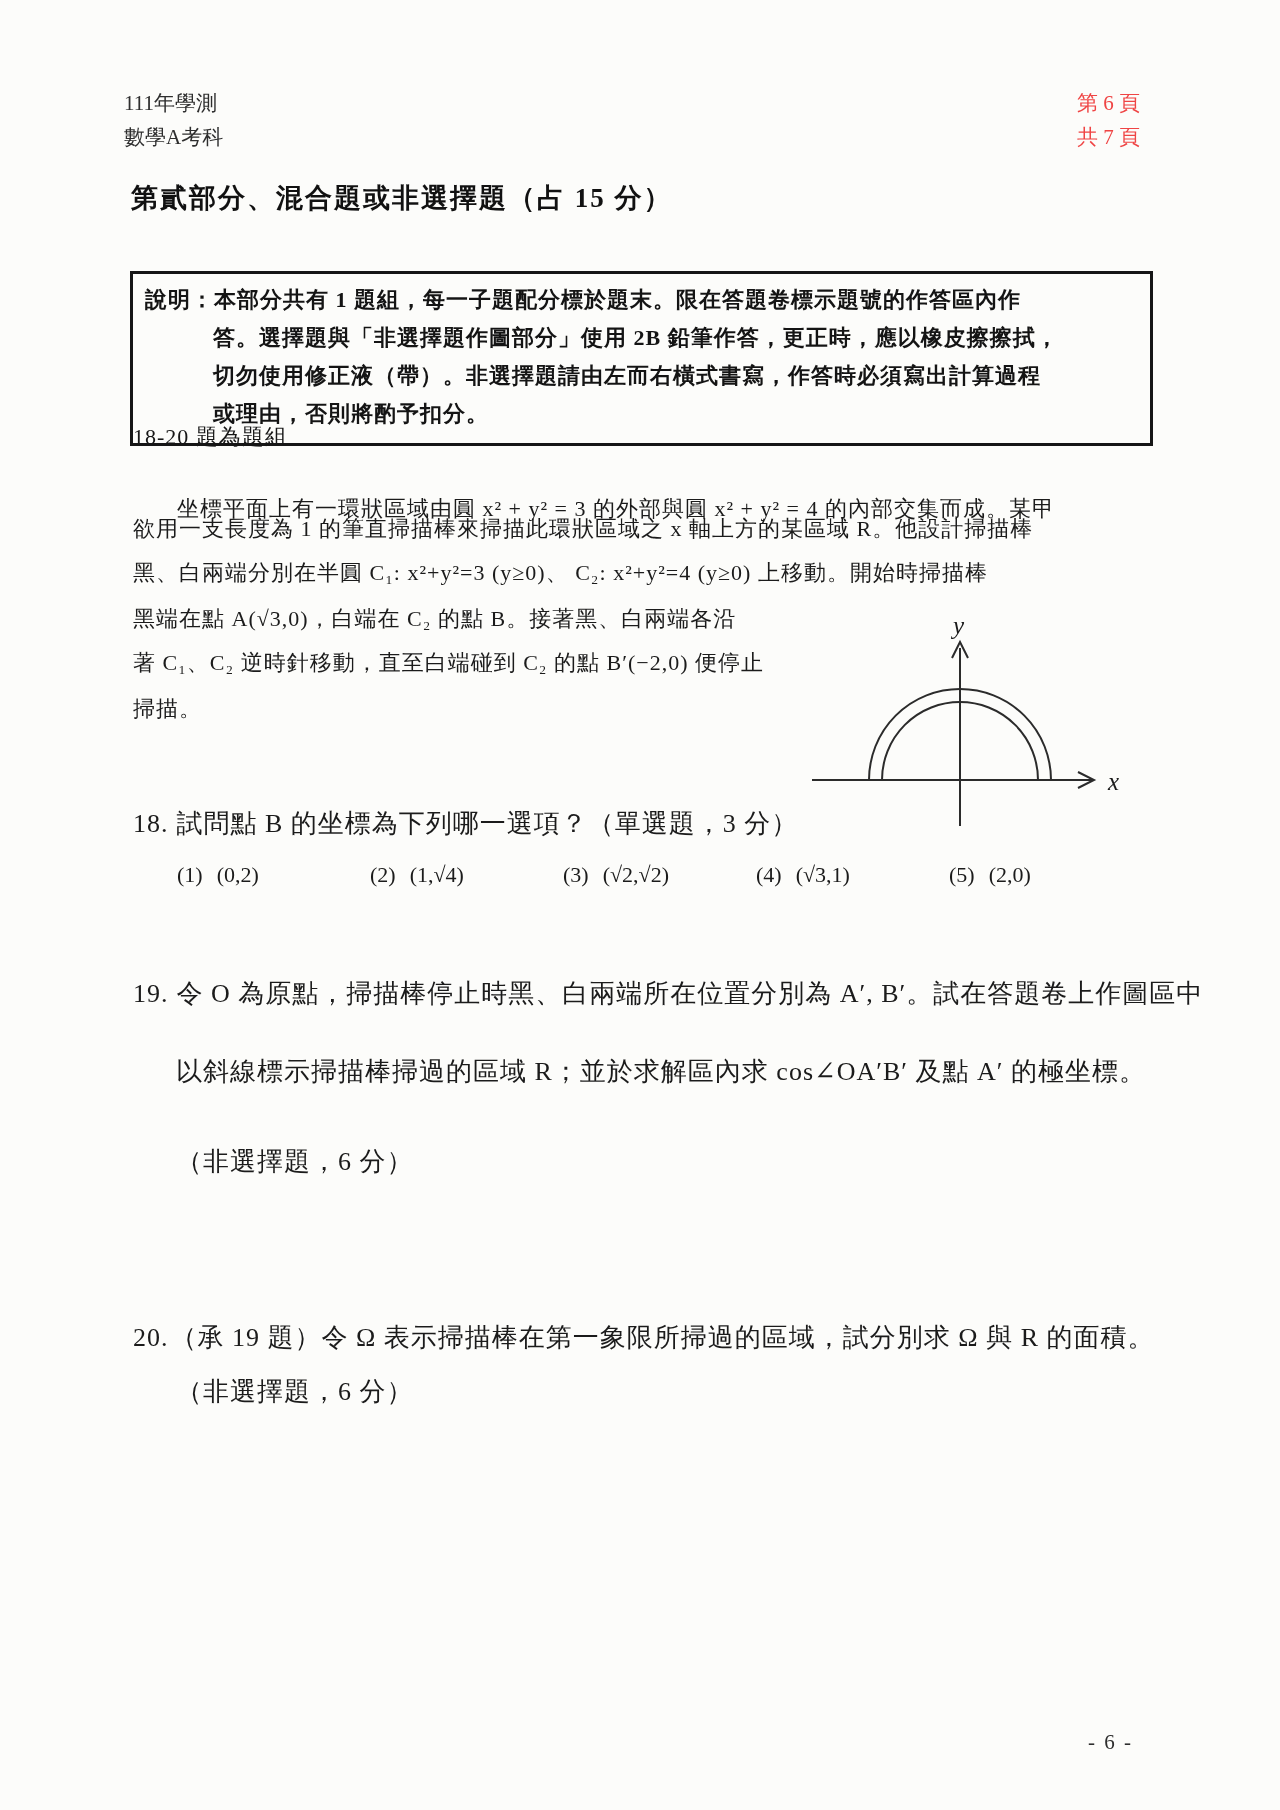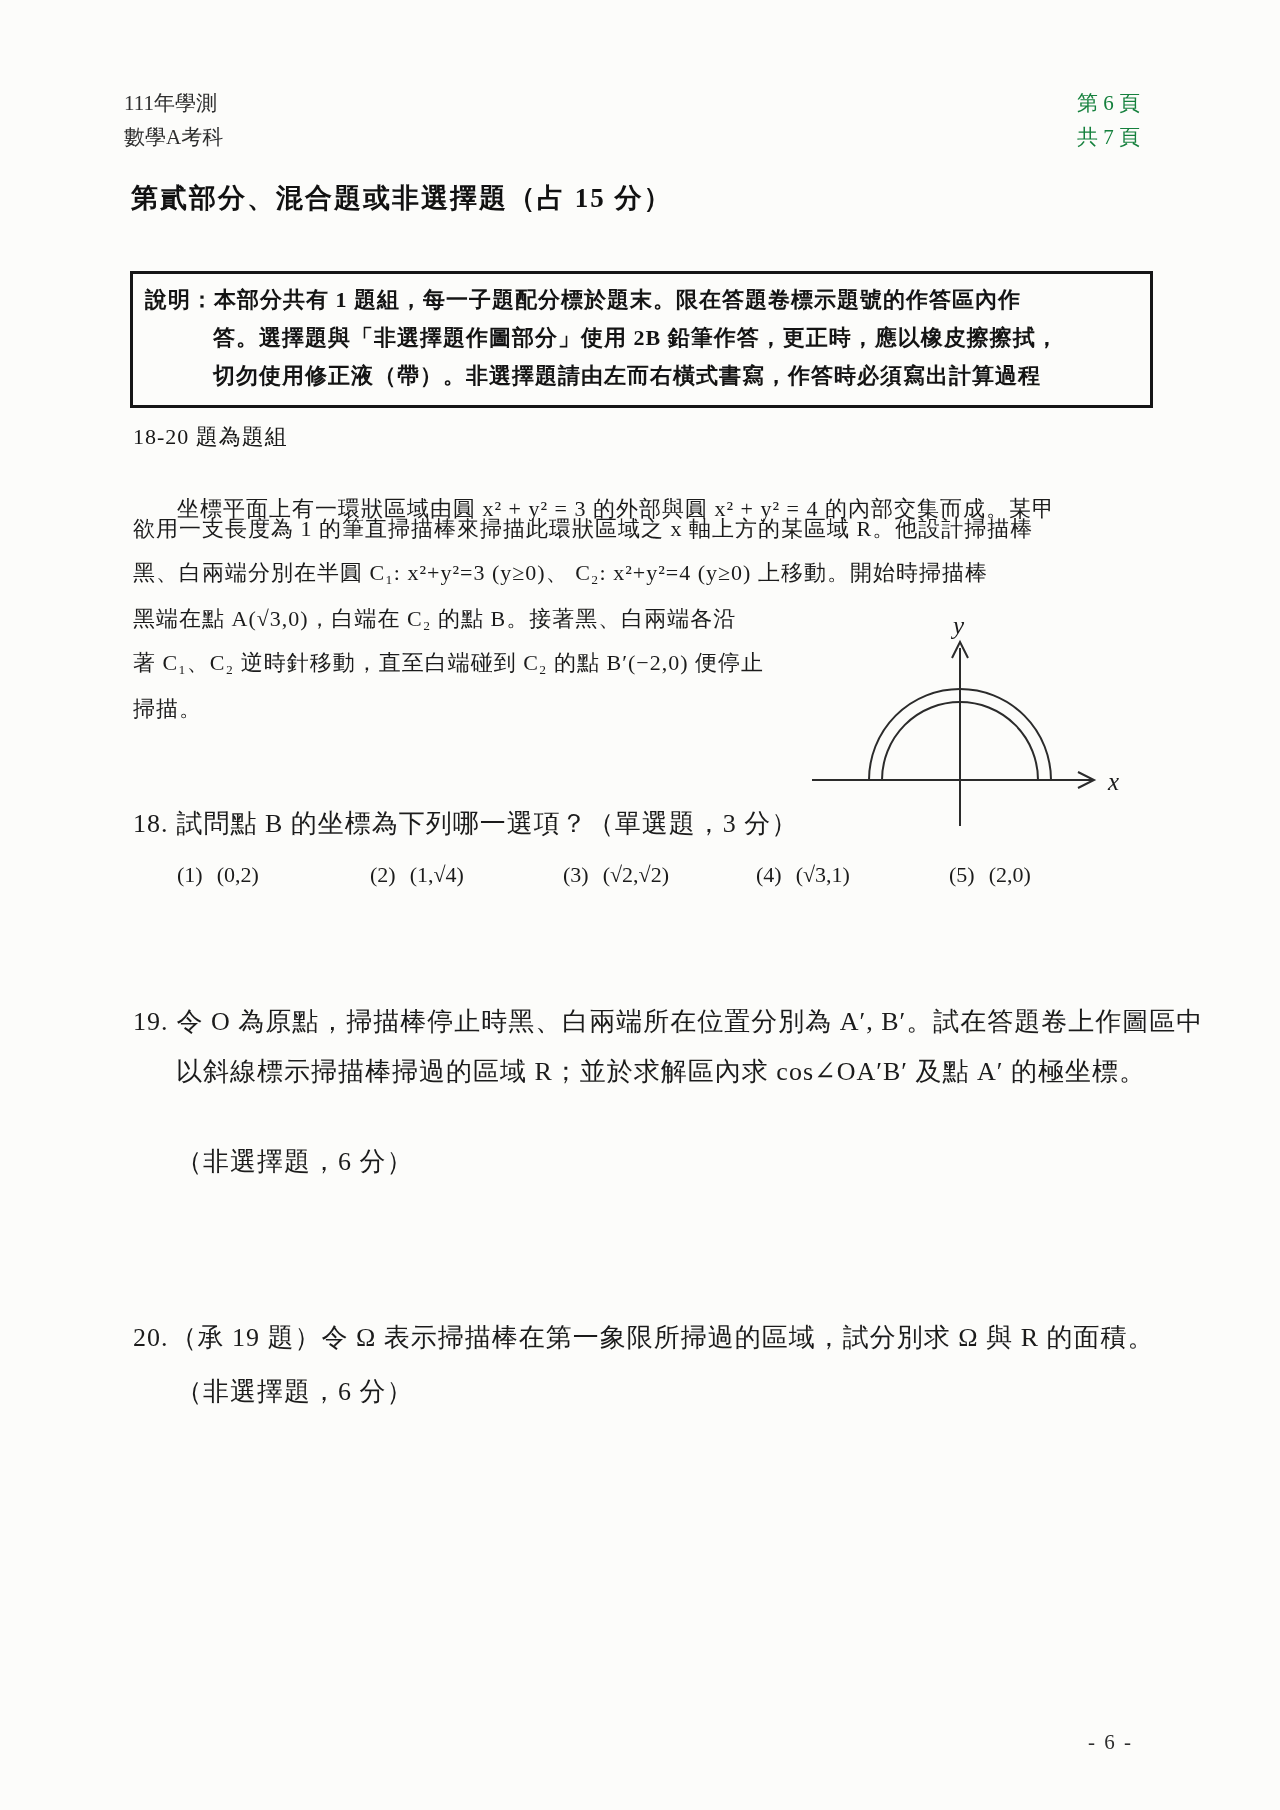--- a/index.html
+++ b/index.html
@@ -8,21 +8,21 @@
     width:1280px;height:1810px;
     margin:0 auto;
     background:#fcfcfa;
     color:#1e1e1e;
     font-family:"Liberation Serif","DejaVu Serif",serif;
     overflow:hidden;
   }
   .abs{position:absolute;}
   
   .hdr-left{left:124px;top:86px;font-size:21px;line-height:34px;color:#2e2e2e;}
-  .hdr-right{right:140px;top:86px;font-size:21px;line-height:34px;color:#15803d;text-align:left;}
+  .hdr-right{right:140px;top:86px;font-size:21px;line-height:34px;color:#ef4444;text-align:left;}
   
   .title{left:131px;top:180px;font-size:27px;font-weight:700;letter-spacing:2px;color:#111;}
   
   .ibox{
     left:130px;top:243px;width:1023px;
     border:3px solid #161616;
     box-sizing:border-box;
     padding:7px 14px 10px 12px;
     background:#fcfcfa;
     margin-top:28px;
@@ -76,20 +76,21 @@
 
     <div>共 7 頁</div>
   </div>
 
   <div class="abs title">第貳部分、混合題或非選擇題（占 15 分）</div>
 
   <div class="abs ibox">
     <div class="iline">說明：本部分共有 1 題組，每一子題配分標於題末。限在答題卷標示題號的作答區內作</div>
     <div class="iline indent">答。選擇題與「非選擇題作圖部分」使用 2B 鉛筆作答，更正時，應以橡皮擦擦拭，</div>
     <div class="iline indent">切勿使用修正液（帶）。非選擇題請由左而右橫式書寫，作答時必須寫出計算過程</div>
+    <div class="iline indent">或理由，否則將酌予扣分。</div>
   </div>
 
   <div class="abs gheading">18-20 題為題組</div>
 
   <div class="pline first" style="top:470px;margin-top:24px;">坐標平面上有一環狀區域由圓 x² + y² = 3 的外部與圓 x² + y² = 4 的內部交集而成。某甲</div>
   <div class="pline" style="top:514px;">欲用一支長度為 1 的筆直掃描棒來掃描此環狀區域之 x 軸上方的某區域 R。他設計掃描棒</div>
   <div class="pline" style="top:558px;">黑、白兩端分別在半圓 C₁: x²+y²=3 (y≥0)、 C₂: x²+y²=4 (y≥0) 上移動。開始時掃描棒</div>
   <div class="pline" style="top:604px;">黑端在點 A(√3,0)，白端在 C₂ 的點 B。接著黑、白兩端各沿</div>
   <div class="pline" style="top:648px;">著 C₁、C₂ 逆時針移動，直至白端碰到 C₂ 的點 B′(−2,0) 便停止</div>
   <div class="pline" style="top:694px;">掃描。</div>
@@ -125,21 +126,21 @@
   <div class="opt" style="left:563px;">
     <span class="onum">(3)</span><span>(√2,√2)</span>
   </div>
   <div class="opt" style="left:756px;">
     <span class="onum">(4)</span><span>(√3,1)</span>
   </div>
   <div class="opt" style="left:949px;">
     <span class="onum">(5)</span><span>(2,0)</span>
   </div>
 
-  <div class="qline" style="left:133px;top:976px;margin-top:28px;">
+  <div class="qline" style="left:133px;top:976px;">
     <span class="qnum">19.</span><span>令 O 為原點，掃描棒停止時黑、白兩端所在位置分別為 A′, B′。試在答題卷上作圖區中</span>
   </div>
   <div class="qline" style="left:176px;top:1054px;">以斜線標示掃描棒掃過的區域 R；並於求解區內求 cos∠OA′B′ 及點 A′ 的極坐標。</div>
   <div class="qline" style="left:176px;top:1144px;">（非選擇題，6 分）</div>
 
   <div class="qline" style="left:133px;top:1320px;">
     <span class="qnum" style="margin-right:2px;">20.</span><span>（承 19 題）令 Ω 表示掃描棒在第一象限所掃過的區域，試分別求 Ω 與 R 的面積。</span>
   </div>
   <div class="qline" style="left:176px;top:1374px;">（非選擇題，6 分）</div>
 

